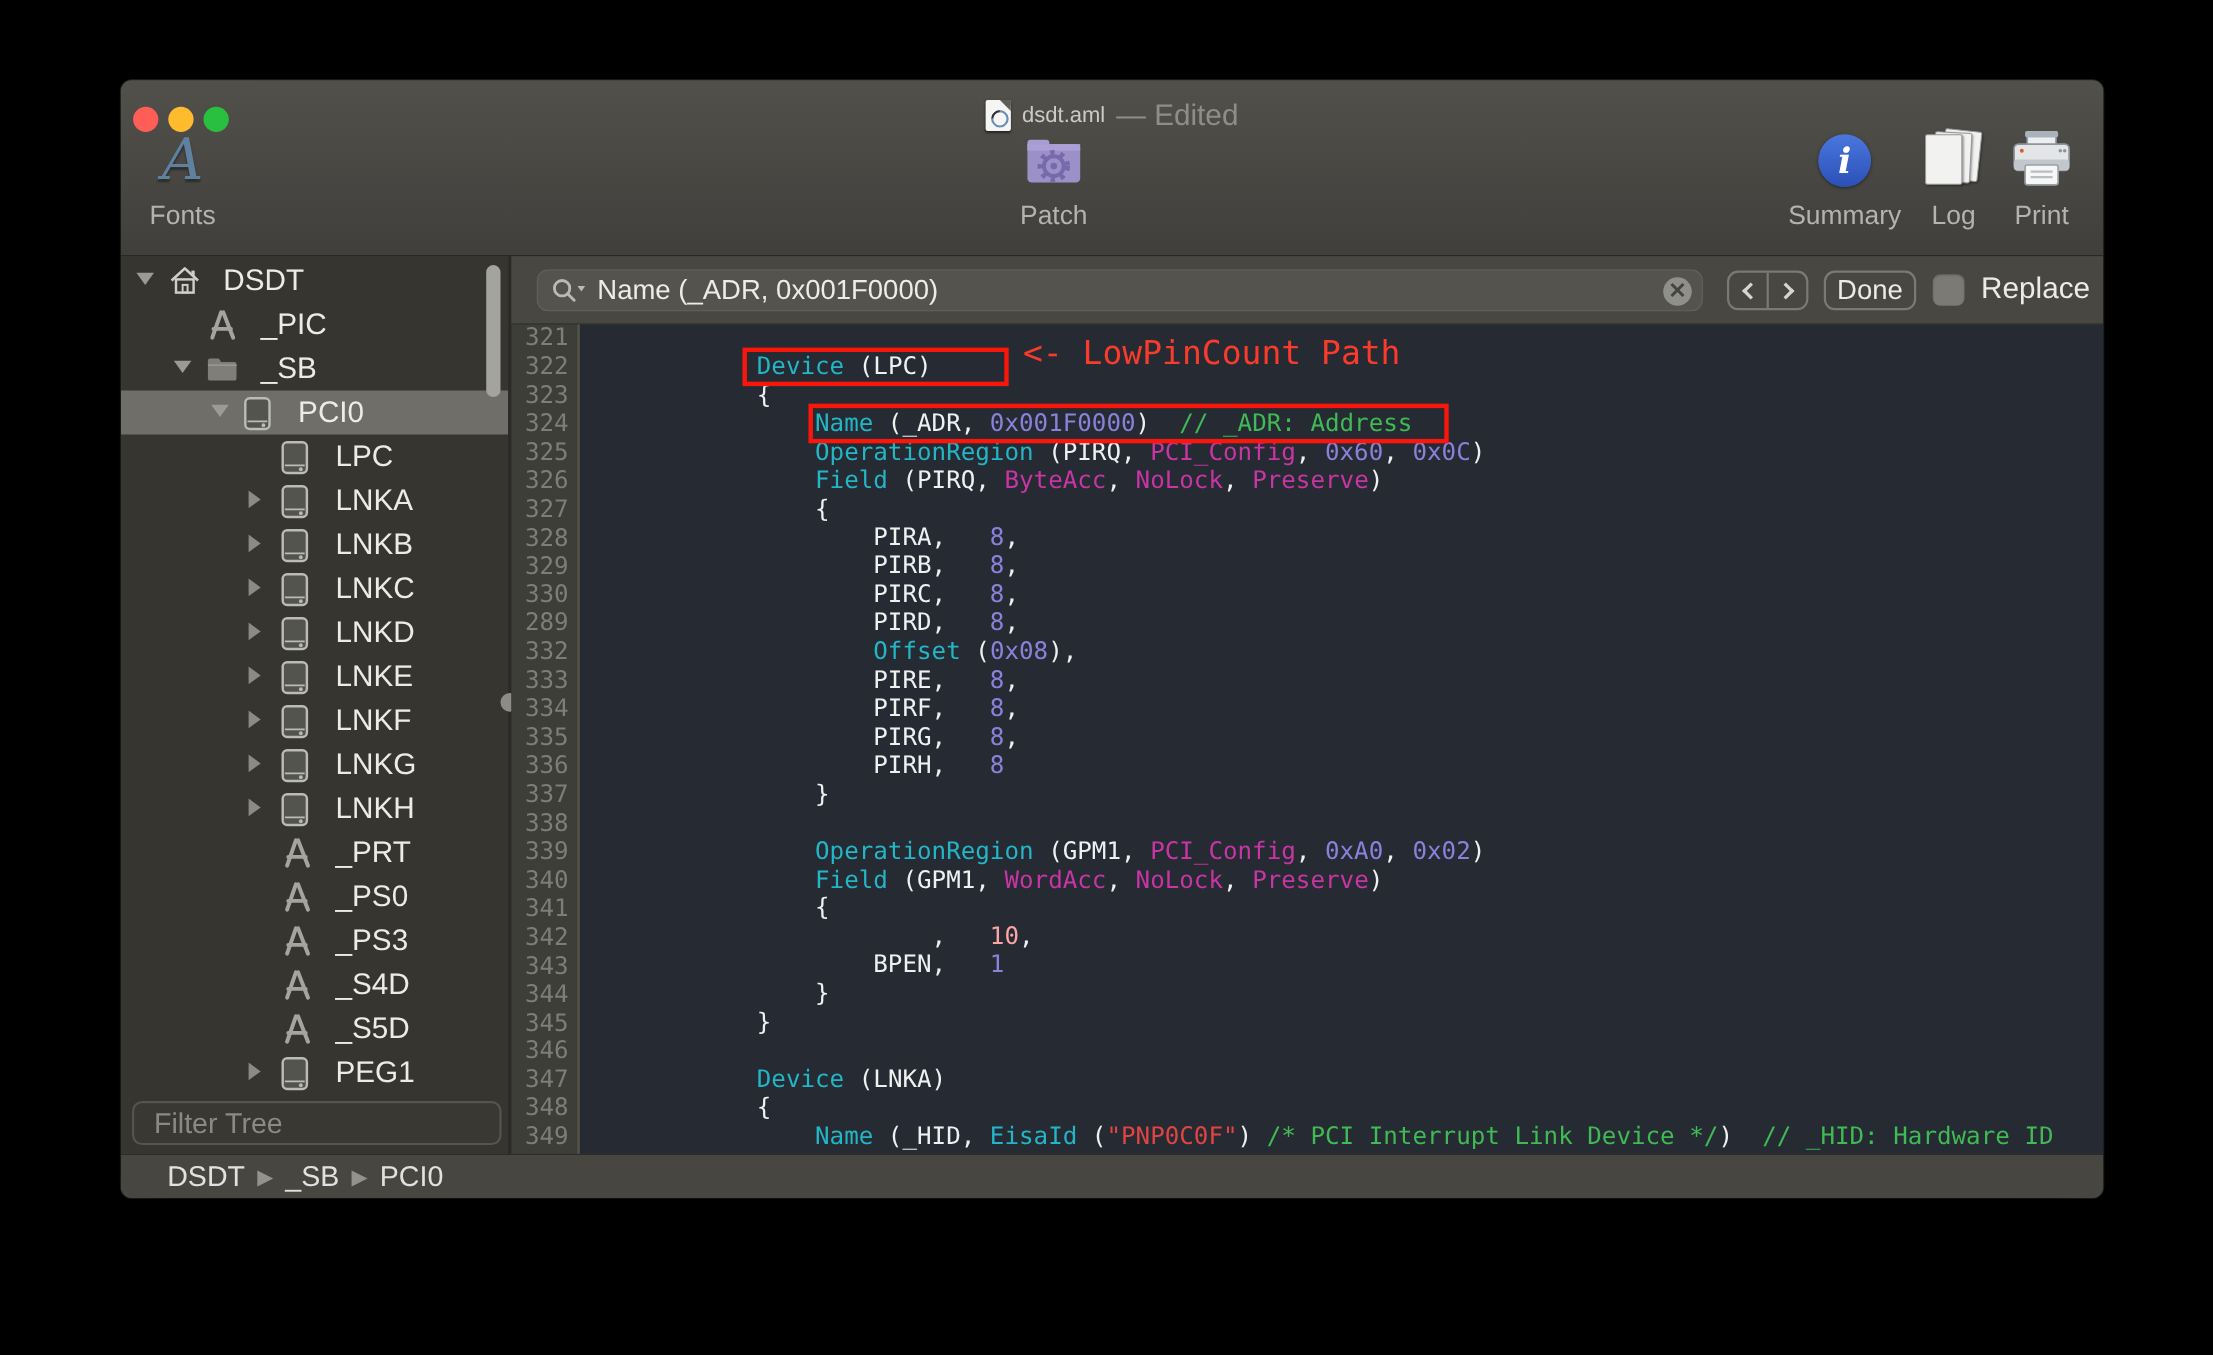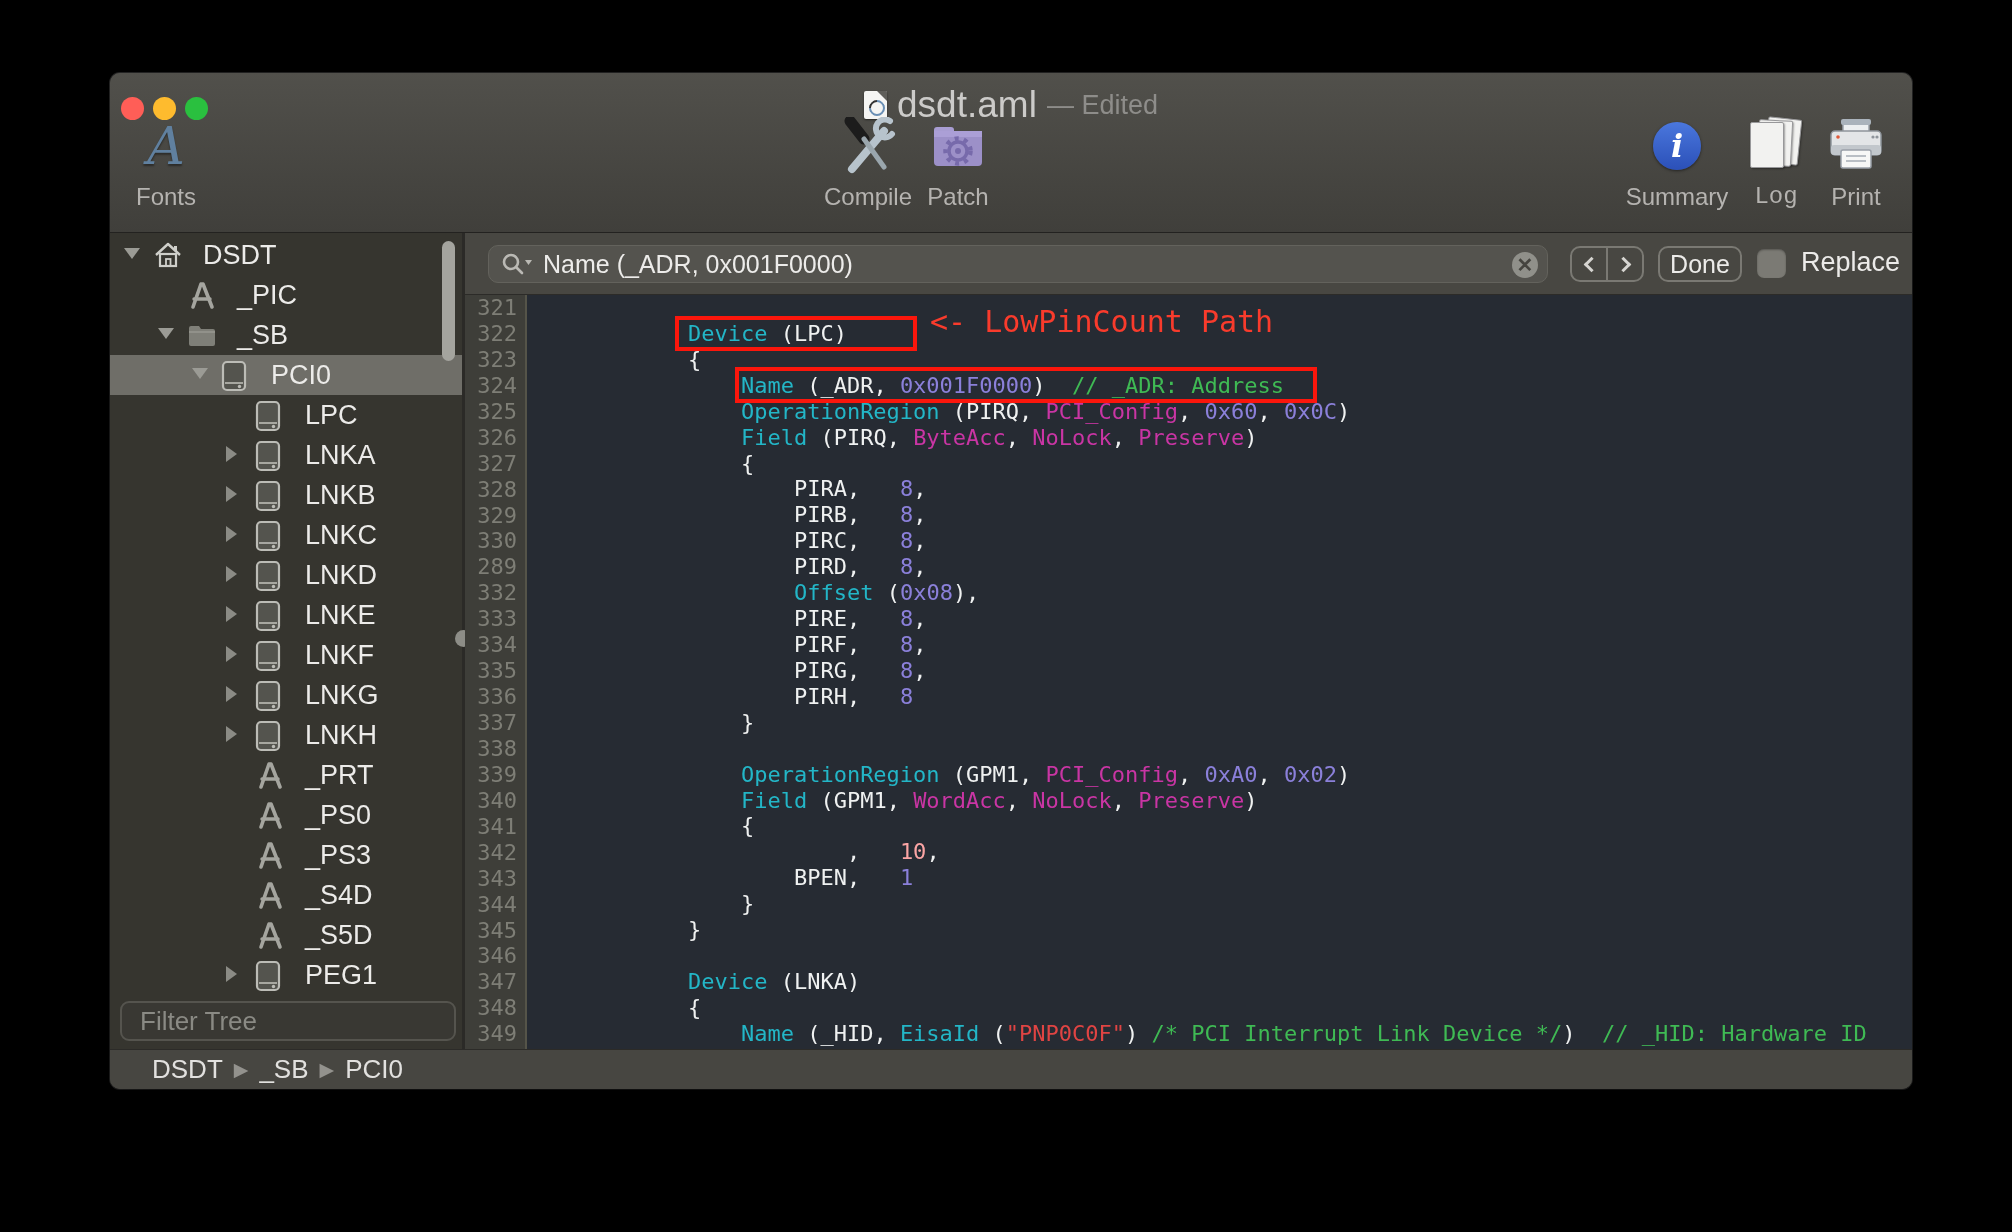--- a/index.html
+++ b/index.html
@@ -18,21 +18,21 @@
   .light.green { left:75px; background:#2ac03f; }
   .titlewrap { position:absolute; top:14px; left:0; right:0; height:36px;
     display:flex; align-items:center; justify-content:center; gap:10px; }
   .docicon { position:relative; width:23px; height:28px; background:#f5f5f3; border-radius:2px;
     box-shadow:0 1px 2px rgba(0,0,0,.5); }
   .docicon::before { content:""; position:absolute; right:0; top:0; border:5px solid;
     border-color:#5f5e5a #5f5e5a transparent transparent; border-radius:0 2px 0 0; }
   .docicon::after { content:""; position:absolute; left:5px; top:9px; width:12px; height:12px;
     border:2.5px solid #6a8fb5; border-radius:50%; border-top-color:#333;
     transform:rotate(-45deg); }
-  .title-main { font-size:37px; color:#cccbc9; }
+  .title-main { font-size:20px; color:#cccbc9; }
   .title-suffix { font-size:27px; color:#8e8d8a; }
   .tbitem { position:absolute; top:42px; width:140px; text-align:center; }
   .tbitem .icbox { height:62px; display:flex; align-items:center; justify-content:center; }
   .tbitem .tblabel { margin-top:6px; font-size:24px; color:#b5b3b0; }
   .fonts-a { font-family:"DejaVu Serif", serif; font-style:italic; font-size:52px;
     color:#60809f; text-shadow:0 2px 2px rgba(0,0,0,.4); line-height:1; }
   .sum-circle { width:48px; height:48px; border-radius:50%;
     background:linear-gradient(#4a77dd,#2b50b8); display:flex; align-items:center; justify-content:center;
     box-shadow:0 1px 3px rgba(0,0,0,.5); }
   .sum-circle span { font-family:"DejaVu Serif", serif; font-style:italic; font-weight:bold;
@@ -130,31 +130,20 @@
       <span class="title-suffix">— Edited</span>
     </div>
 
     <div class="tbitem" style="left:-14px;">
       <div class="icbox">
           <span class="fonts-a">A</span>
         </div>
       <div class="tblabel">Fonts</div>
     </div>
 
-    <div class="tbitem" style="left:688px;">
-      <div class="icbox">
-        <svg width="56" height="58" viewBox="0 0 56 58">
-          <line x1="44" y1="14" x2="12" y2="52" stroke="#b7c3cc" stroke-width="8" stroke-linecap="round"></line>
-          <path d="M50 4 A 9 9 0 1 0 52 17" fill="none" stroke="#b7c3cc" stroke-width="6" stroke-linecap="round"></path>
-          <line x1="10" y1="4" x2="24" y2="22" stroke="#1c1c1c" stroke-width="11" stroke-linecap="round"></line>
-          <line x1="24" y1="22" x2="44" y2="50" stroke="#9aa6ad" stroke-width="5" stroke-linecap="round"></line>
-        </svg>
-      </div>
-      <div class="tblabel">Compile</div>
-    </div>
 
     <div class="tbitem" style="left:778px;">
       <div class="icbox">
         <svg width="54" height="48" viewBox="0 0 54 48">
           <rect x="3" y="5" width="20" height="10" rx="3" fill="#a89dd2"></rect>
           <rect x="3" y="9" width="48" height="35" rx="4" fill="#9c90c8"></rect>
           <rect x="3" y="9" width="48" height="6" fill="#ab9fd6"></rect>
           <circle cx="27" cy="29" r="9" fill="none" stroke="#776aab" stroke-width="3.5"></circle>
           <circle cx="27" cy="29" r="12.5" fill="none" stroke="#776aab" stroke-width="4.5" stroke-dasharray="4 5.2"></circle>
           <circle cx="27" cy="29" r="3" fill="#776aab"></circle>
@@ -165,21 +154,21 @@
 
     <div class="tbitem" style="left:1497px;">
       <div class="icbox">
           <span class="sum-circle">
             <span>i</span>
           </span>
         </div>
       <div class="tblabel">Summary</div>
     </div>
 
-    <div class="tbitem" style="left:1596px;font-family:Liberation Mono, monospace;">
+    <div class="tbitem" style="left:1596px;">
       <div class="icbox">
           <span class="logpages">
             <i></i>
             <i></i>
             <i></i>
           </span>
         </div>
       <div class="tblabel">Log</div>
     </div>
 

